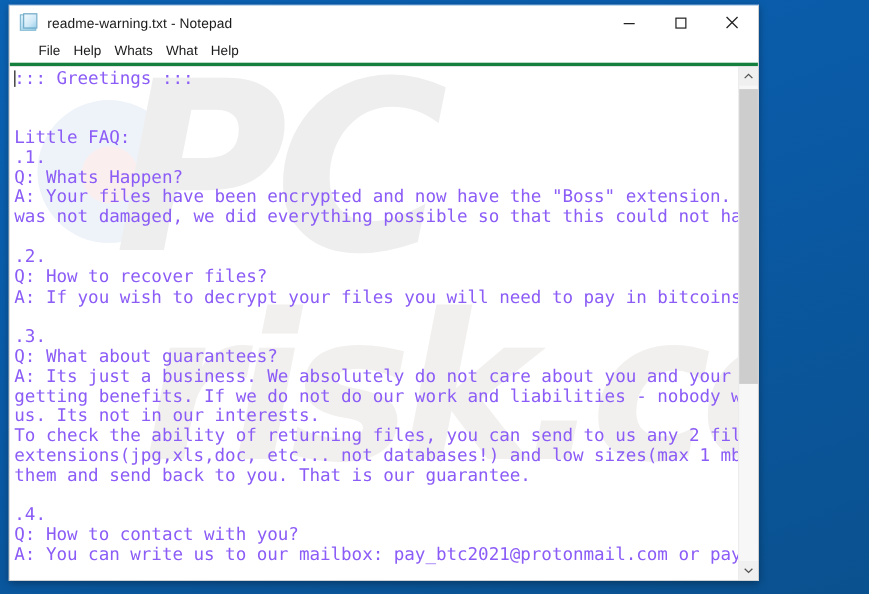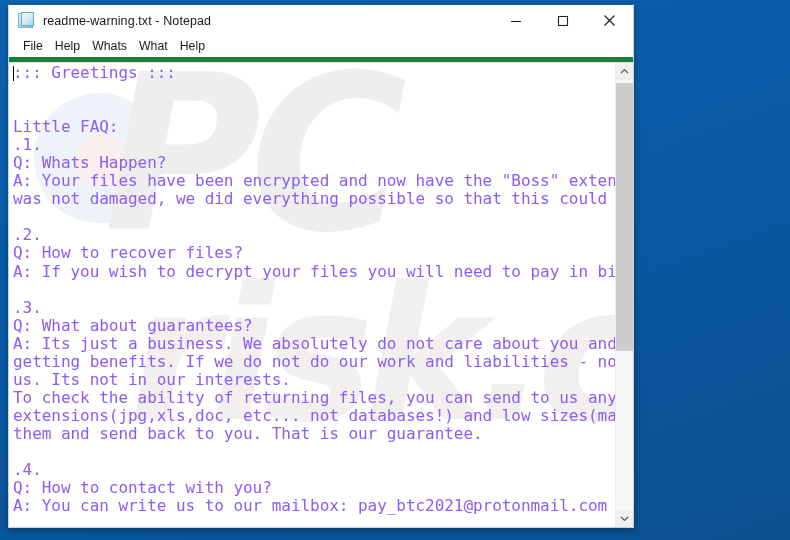--- a/index.html
+++ b/index.html
@@ -19,21 +19,21 @@
     position: absolute;
     inset: 0;
     background: linear-gradient(160deg, #0b63b4 0%, #0a5aa6 45%, #0a518f 100%);
   }
 
   
   #window {
     position: absolute;
     left: 8px;
     top: 4px;
-    width: 626px;
+    width: 682px;
     height: 524px;
     background: #ffffff;
     border: 1px solid #cfcfcf;
     border-top: 1px solid #1060b0;
     box-sizing: border-box;
     display: flex;
     flex-direction: column;
     box-shadow: 0 2px 7px rgba(0,0,0,.35);
     justify-content: space-between;
   }
@@ -96,23 +96,23 @@
     background: transparent;
   }
   .wbtn svg { display: block; }
 
   
   #menubar {
     height: 21px;
     min-height: 21px;
     display: flex;
     align-items: center;
-    padding-left: 8px;
-    background: #ffffff;
-    border-bottom: 5px solid #15803d;
+    padding-left: 20px;
+    background: #ffffff;
+    border-bottom: 3px solid #15803d;
   }
   .menu-item {
     font-size: 12.3px;
     color: #1a1a1a;
     padding: 1px 6px 2px 6px;
     white-space: nowrap;
   }
 
   
   #editor-row {

